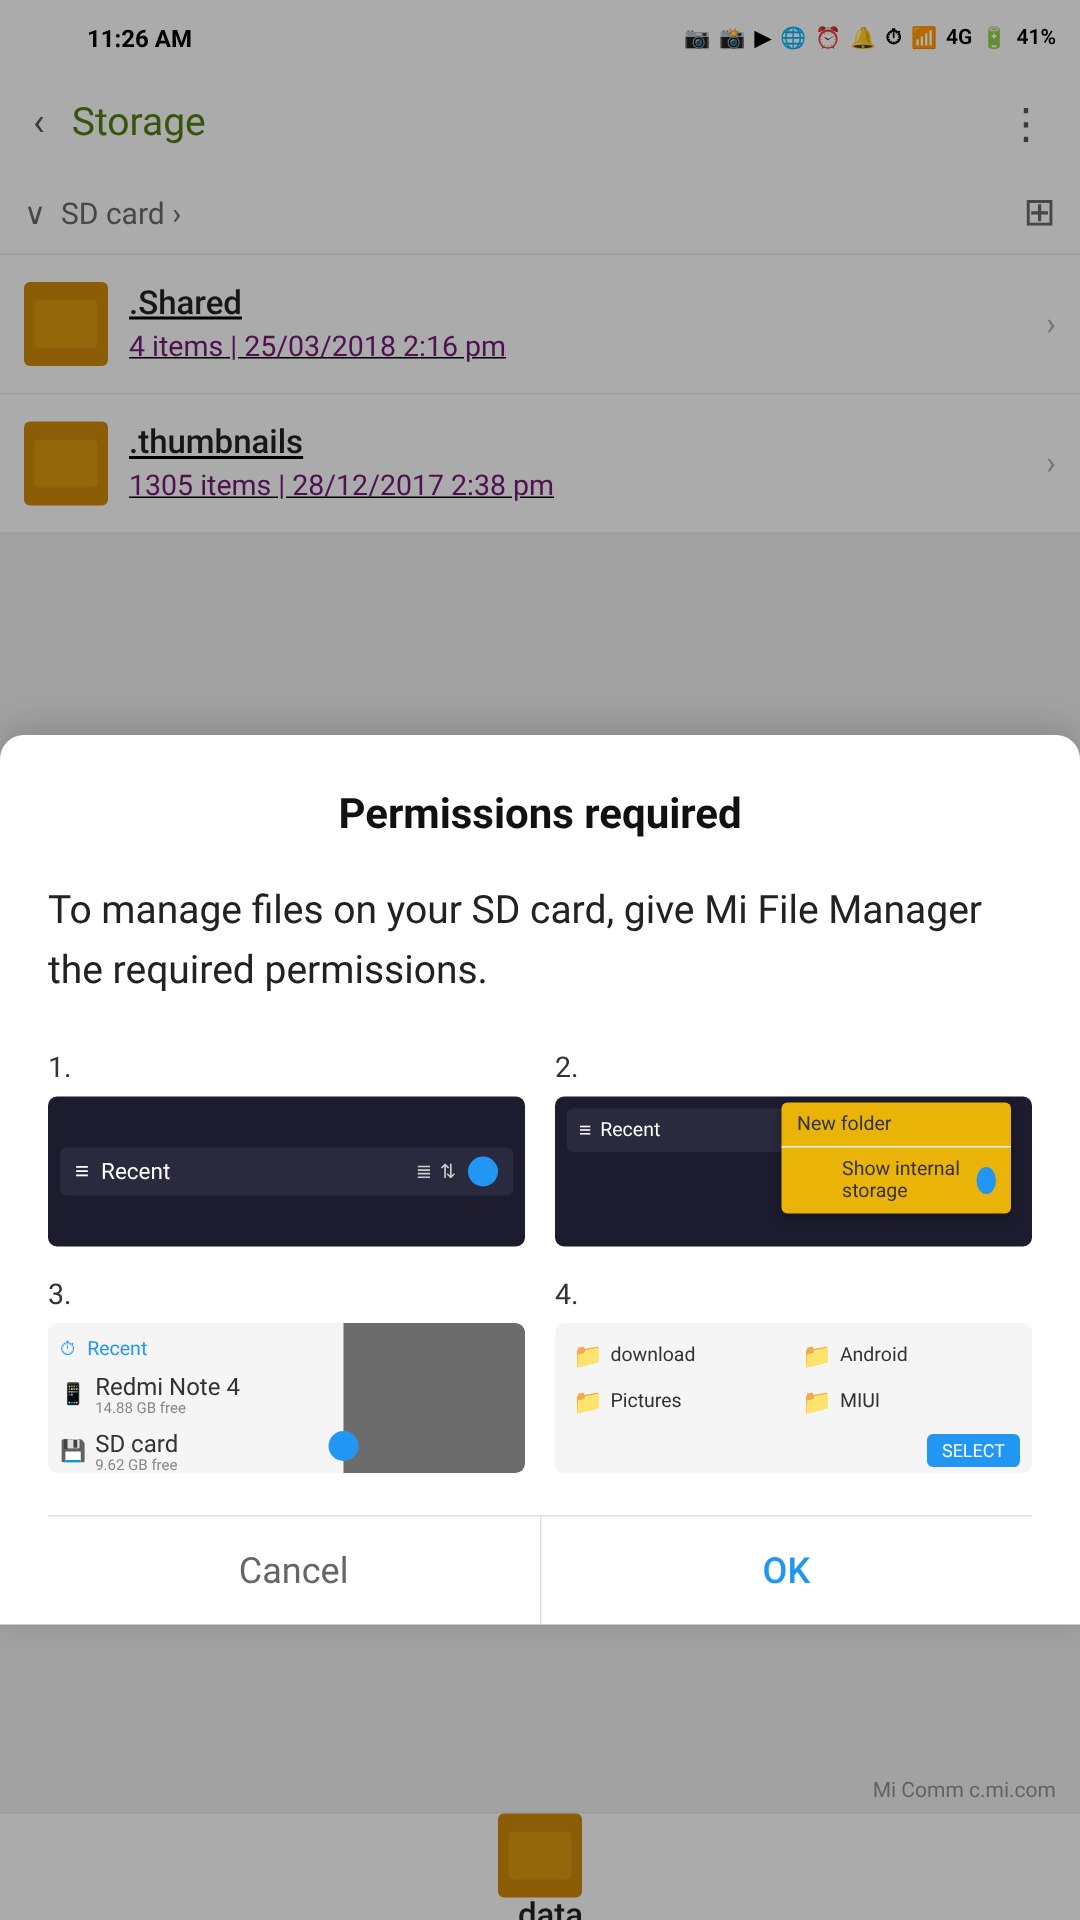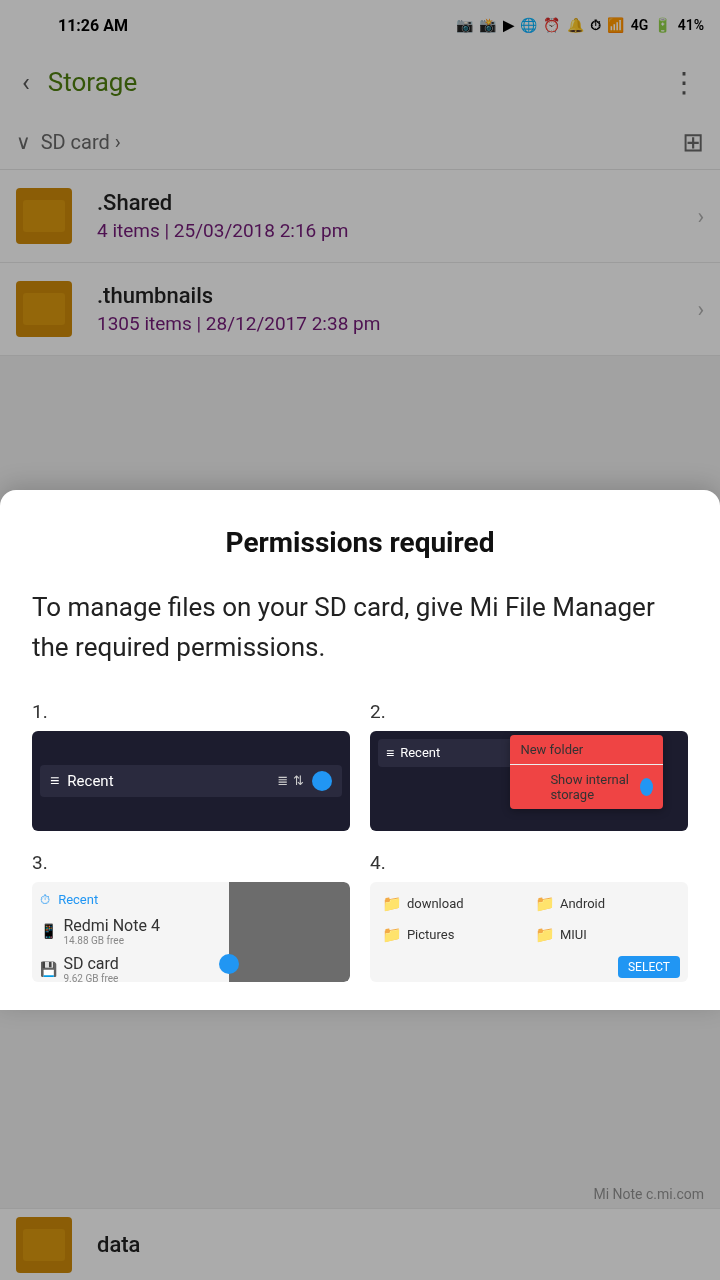--- a/index.html
+++ b/index.html
@@ -106,21 +106,22 @@
       content: '';
       display: block;
       width: 42px;
       height: 32px;
       background: #d4940f;
       border-radius: 3px;
       position: relative;
     }
     .file-info {
       flex: 1;
-      margin-left: 25px;
+      margin-left: 14px;
+      text-decoration: underline;
     }
     .file-name {
       font-size: 22px;
       font-weight: 500;
       color: #222;
     }
     .file-meta {
       font-size: 19px;
       color: #701a75;
       margin-top: 4px;
@@ -228,23 +229,23 @@
       width: 55%;
       padding: 6px 8px;
       display: flex;
       align-items: center;
       gap: 6px;
     }
     .step2-menu { color: #fff; font-size: 14px; }
     .step2-title { color: #fff; font-size: 13px; }
     .step2-dropdown {
       position: absolute;
-      right: 25px;
+      right: 14px;
       top: 4px;
-      background: #ef4444;
+      background: #eab308;
       border-radius: 4px;
       width: 48%;
       box-shadow: 0 2px 8px rgba(0,0,0,0.3);
     }
     .step2-dd-item {
       padding: 7px 10px;
       font-size: 13px;
       color: #333;
       border-bottom: 1px solid #eee;
     }
@@ -363,20 +364,21 @@
       bottom: 0;
       left: 0;
       width: 720px;
       height: 72px;
       background: #f5f5f5;
       display: flex;
       align-items: center;
       padding: 0 16px;
       border-top: 1px solid #e0e0e0;
       z-index: 1;
+      flex-direction: column;
     }
 
     
     .watermark {
       position: absolute;
       bottom: 78px;
       right: 16px;
       font-size: 14px;
       color: rgba(0,0,0,0.4);
       z-index: 25;
@@ -523,23 +525,27 @@
           <span>MIUI</span>
         </div>
         <div style="grid-column:1/-1;display:flex;justify-content:flex-end;">
           <div class="step4-select-btn">SELECT</div>
         </div>
       </div>
     </div>
 
   </div>
 
+  <div class="dialog-buttons">
+    <div class="btn-cancel">Cancel</div>
+    <div class="btn-ok">OK</div>
+  </div>
 </div>
 
-<div class="watermark">Mi Note
+<div class="watermark">Mi Comm
 c.mi.com</div>
 
 <div class="bottom-folder" style="z-index:1;">
   <div class="folder-icon"></div>
   <div class="file-info">
     <div class="file-name">data</div>
   </div>
 </div>
 
 </body></html>

